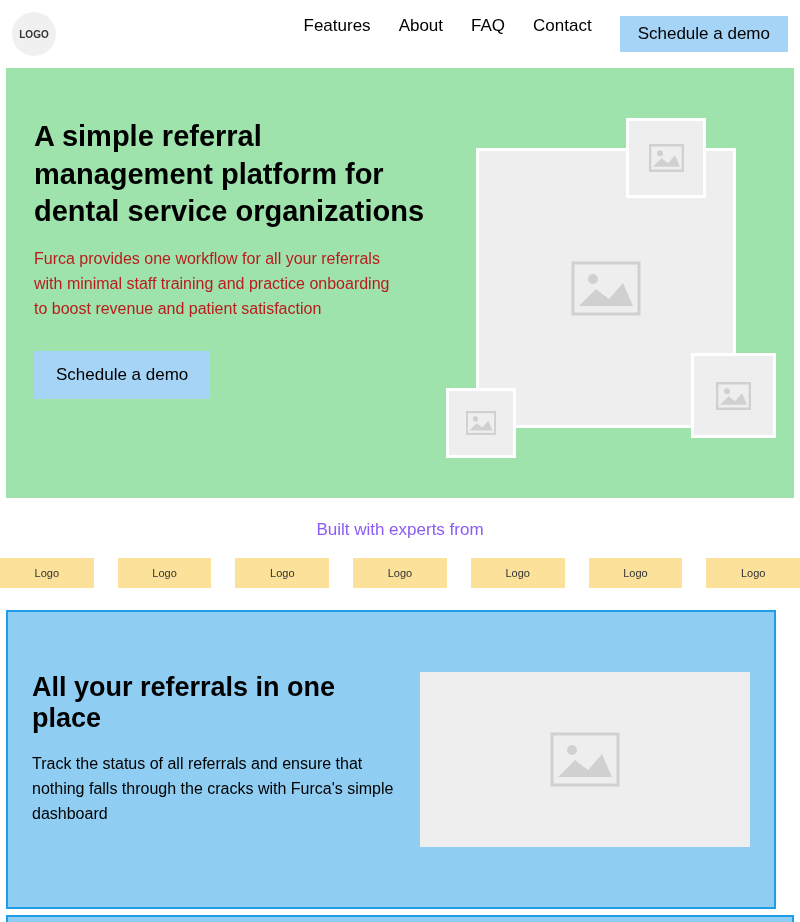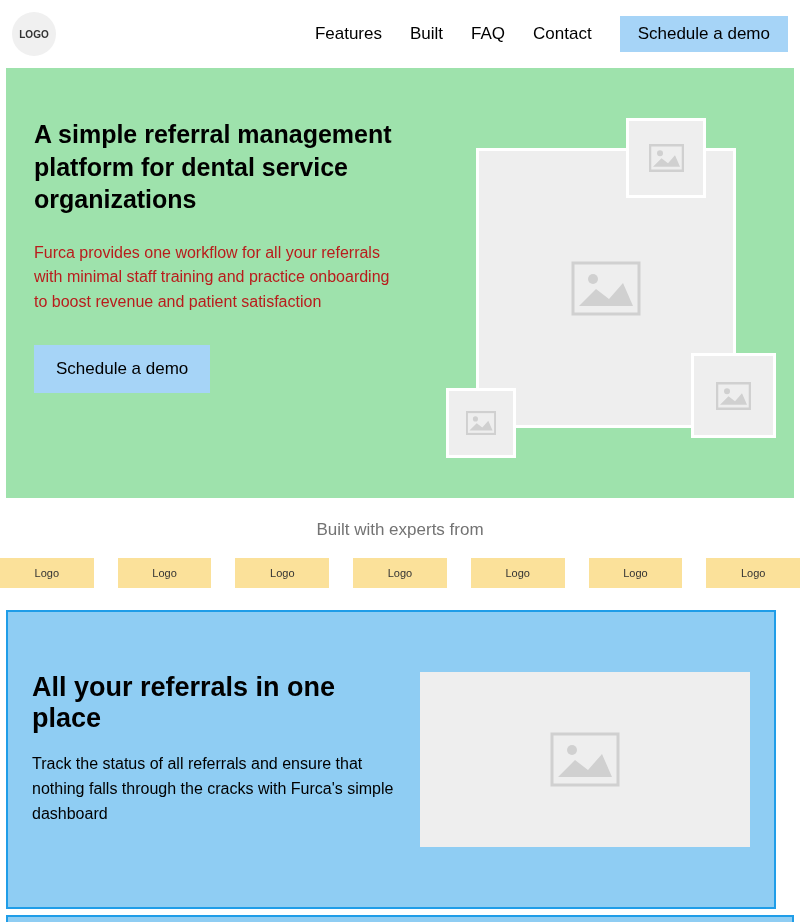--- a/index.html
+++ b/index.html
@@ -1,58 +1,58 @@
 <!DOCTYPE html>
 <html><head>
   <meta charset="utf-8">
   <style>
     * { margin: 0; padding: 0; box-sizing: border-box; }
     body { font-family: -apple-system, BlinkMacSystemFont, 'Segoe UI', Arial, sans-serif; width: 800px; background: #fff; }
     
     header { display: flex; align-items: center; justify-content: space-between; padding: 12px 12px; }
     .logo-badge { width: 44px; height: 44px; border-radius: 50%; background: #f0f0f0; display: flex; align-items: center; justify-content: center; font-size: 10px; font-weight: 600; color: #333; }
-    nav { display: flex; align-items: center; gap: 28px; margin-left: 24px; }
+    nav { display: flex; align-items: flex-start; gap: 28px; margin-left: 24px; }
     nav a { text-decoration: none; color: #000; font-size: 17px; cursor: pointer; }
     .cta-btn { background: #a6d4f7; padding: 8px 18px; font-size: 17px; cursor: pointer; border: none; color: #000; }
     
     .hero { background: #9ee2ac; margin: 0 6px; padding: 50px 28px 40px 28px; display: flex; gap: 20px; position: relative; }
     .hero-left { flex: 1; }
-    .hero-title { font-size: 25px; font-weight: 700; line-height: 1.3; margin-bottom: 25px; color: #000; }
+    .hero-title { font-size: 29px; font-weight: 700; line-height: 1.3; margin-bottom: 16px; color: #000; }
     .hero-sub { font-size: 16px; line-height: 1.55; margin-bottom: 30px; color: #b91c1c; max-width: 360px; }
     .hero-cta { background: #a6d4f7; padding: 14px 22px; font-size: 17px; border: none; cursor: pointer; color: #000; }
     .hero-right { flex: 0 0 320px; position: relative; height: 340px; }
     .img-ph { background: #eeeeee; border: 3px solid #fff; display: flex; align-items: center; justify-content: center; position: absolute; }
     .img-ph svg { opacity: 0.35; }
     .img-main { width: 260px; height: 280px; top: 30px; left: 30px; }
     .img-1 { width: 80px; height: 80px; top: 0px; right: 60px; }
     .img-2 { width: 85px; height: 85px; bottom: 20px; right: -10px; }
     .img-3 { width: 70px; height: 70px; bottom: 0px; left: 0px; }
     
     .experts { text-align: center; padding: 22px 0 12px 0; }
-    .experts-title { font-size: 17px; color: #737373; margin-bottom: 18px; }
+    .experts-title { font-size: 17px; color: #8b5cf6; margin-bottom: 18px; }
     .logo-row { display: flex; gap: 24px; padding: 0 0px; justify-content: center; }
     .logo-chip { background: #fbe19a; width: 95px; height: 30px; display: flex; align-items: center; justify-content: center; font-size: 11px; color: #333; }
     
     .feature { background: #8fcdf3; border: 2px solid #1f9de8; margin: 10px 24px 0 6px; padding: 60px 24px 60px 24px; display: flex; gap: 24px; align-items: flex-start; }
     .feature-left { flex: 1; }
     .feature-title { font-size: 27px; font-weight: 700; margin-bottom: 18px; color: #000; }
     .feature-sub { font-size: 16px; line-height: 1.55; color: #000000; max-width: 380px; }
     .feature-img { flex: 0 0 330px; height: 175px; background: #eeeeee; display: flex; align-items: center; justify-content: center; }
     .feature-img svg { opacity: 0.35; }
     
     .next-section { background: #8fcdf3; border: 2px solid #1f9de8; margin: 6px 6px 0 6px; height: 30px; }
   </style>
 </head>
 <body>
 
 <header>
   <div class="logo-badge">LOGO</div>
   <nav>
     <a>Features</a>
-    <a>Built</a>
+    <a>About</a>
     <a>FAQ</a>
     <a>Contact</a>
     <button class="cta-btn">Schedule a demo</button>
   </nav>
 </header>
 
 <section class="hero">
   <div class="hero-left">
     <h1 class="hero-title">A simple referral management platform for dental service organizations</h1>
     <p class="hero-sub">Furca provides one workflow for all your referrals with minimal staff training and practice onboarding to boost revenue and patient satisfaction</p>

